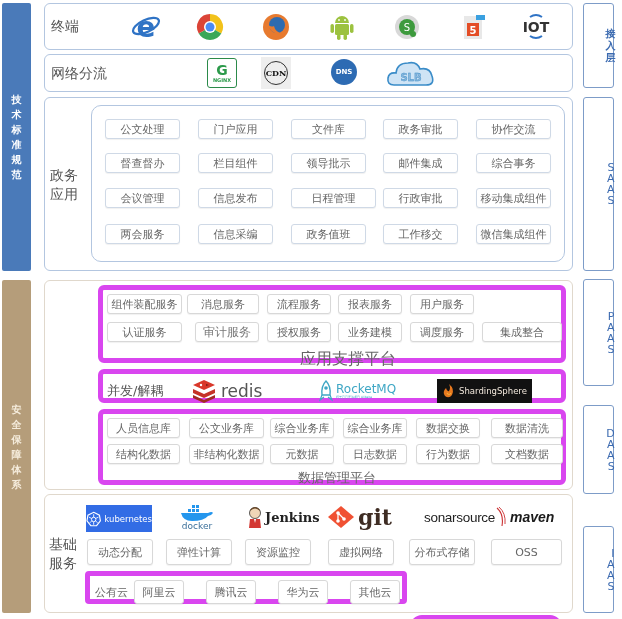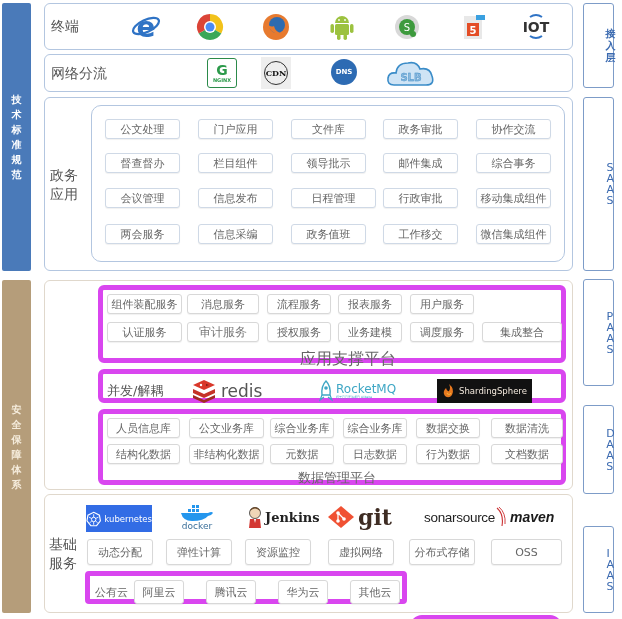--- a/index.html
+++ b/index.html
@@ -9,21 +9,21 @@
   
   .band { position: absolute; border-radius: 2px; color: #fff; font-size: 10px; font-weight: bold;
           display: flex; align-items: center; justify-content: center; }
   .band .vtext { width: 12px; text-align: center; line-height: 15px; word-break: break-all; }
   .band-blue { left: 2px; top: 3px; width: 29px; height: 268px; background: #4a7ab9; }
   .band-tan  { left: 2px; top: 280px; width: 29px; height: 333px; background: #b59d7a; color: #f5ecdc; }
 
   
   .rlabel { position: absolute; left: 583px; width: 31px; border: 1.5px solid #7d9cc8; border-radius: 3px;
             background: #fff; display: flex; align-items: center; justify-content: center; color: #3b6ab0; }
-  .rlabel .vtext { width: 10px; text-align: left; font-size: 11px; line-height: 11px; word-break: break-all; margin-left: 24px; }
+  .rlabel .vtext { width: 10px; text-align: right; font-size: 11px; line-height: 11px; word-break: break-all; margin-left: 24px; }
   .rlabel .vtext.cn { font-size: 10px; line-height: 12px; font-weight: bold; }
 
   
   .panel-blue { position: absolute; border: 1.2px solid #b3c6e0; border-radius: 6px; background: #fff; }
   .panel-tan  { position: absolute; border: 1.2px solid #e0d8cc; border-radius: 6px; background: #fff; }
   .panel-grey { position: absolute; border: 5px solid #d946ef; border-radius: 6px; background: #fff; }
 
   .row-title { position: absolute; font-size: 14px; color: #555; }
 
   .chip { position: absolute; height: 20px; border: 1px solid #d8d8d8; border-radius: 3px; background: #fff;
@@ -193,21 +193,21 @@
 
 
   <div class="panel-grey" style="left:53px;top:4px;width:468px;height:78px;">
     <div class="chip" style="left:4px;top:4px;width:75px;">组件装配服务</div>
     <div class="chip" style="left:84px;top:4px;width:72px;">消息服务</div>
     <div class="chip" style="left:164px;top:4px;width:64px;">流程服务</div>
     <div class="chip" style="left:235px;top:4px;width:64px;">报表服务</div>
     <div class="chip" style="left:307px;top:4px;width:64px;">用户服务</div>
 
     <div class="chip" style="left:4px;top:32px;width:75px;">认证服务</div>
-    <div class="chip big" style="left:84px;top:32px;width:72px;">审计服务</div>
+    <div class="chip big" style="left:92px;top:32px;width:64px;">审计服务</div>
     <div class="chip" style="left:164px;top:32px;width:64px;">授权服务</div>
     <div class="chip" style="left:235px;top:32px;width:64px;">业务建模</div>
     <div class="chip" style="left:307px;top:32px;width:64px;">调度服务</div>
     <div class="chip" style="left:379px;top:32px;width:80px;">集成整合</div>
 
     <span class="caption" style="left:197px;top:59px;">应用支撑平台</span>
   </div>
 
   <div class="panel-grey" style="left:53px;top:88px;width:468px;height:34px;">
     <span class="row-title" style="left:4px;top:8px;font-size:13px;">并发/解耦</span>

